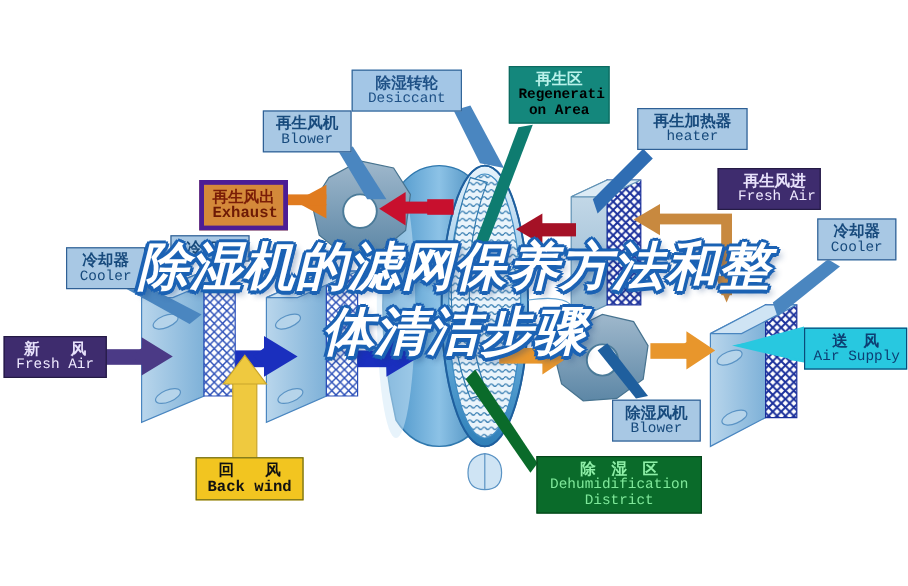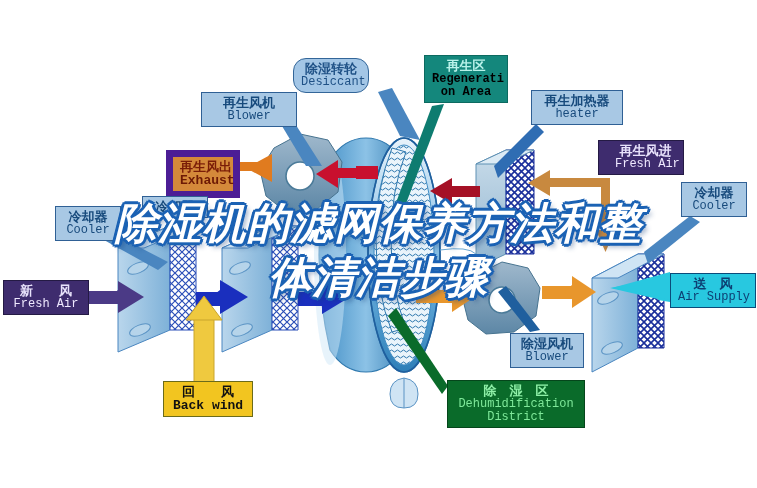--- a/index.html
+++ b/index.html
@@ -23,21 +23,21 @@
   .s-blue2{background:#a3c6e6;border:1px solid #336699;}
   .s-blue2 .cn{font-size:13px;color:#1f5186;}
   .s-blue2 .en{font-size:12px;color:#1f5186;}
 
   
   .s-teal{background:#14877c;border:1px solid #0c6a60;}
   .s-teal .cn{font-size:13px;color:#b9f2ea;}
   .s-teal .en{font-size:12px;color:#000000;font-weight:bold;}
 
   
-  .s-orange{background:#d4893a;border:7px solid #4c1d95;}
+  .s-orange{background:#d4893a;border:4px solid #4c1d95;}
   .s-orange .cn{font-size:13px;color:#7a1d07;}
   .s-orange .en{font-size:13px;color:#6d1a05;font-weight:700;}
 
   
   .s-purple{background:#3e2c6e;border:1px solid #241a44;}
   .s-purple .cn{font-size:13px;color:#e8e2fb;}
   .s-purple .en{font-size:12px;color:#efe9ff;}
 
   
   .s-cyan{background:#28c8e0;border:1px solid #0a4b7a;margin-top:11px;}
@@ -255,26 +255,26 @@
       <polygon points="690,216 700,222 648,264 644,252" fill="#4a86c0"></polygon>
 
       <polygon points="104,240 114,234 168,262 158,270" fill="#4a86c0"></polygon>
 
       <polygon points="530,332 540,330 506,286 498,292" fill="#1f5f9e"></polygon>
 
       <polygon points="448,386 442,394 388,316 396,308" fill="#0a6b2a"></polygon>
     </g>
   </svg>
 
-  <div class="lbl pad s-blue2" style="left:293px;top:58px;width:76px;border-radius:13px;">
+  <div class="lbl pad s-blue2" style="left:293px;top:58px;width:92px;">
     <span class="cn">除湿转轮</span>
     <span class="en">Desiccant</span>
   </div>
 
-  <div class="lbl pad s-blue" style="left:201px;top:92px;width:96px;">
+  <div class="lbl pad s-blue" style="left:219px;top:92px;width:74px;">
     <span class="cn">再生风机</span>
     <span class="en">Blower</span>
   </div>
 
   <div class="lbl pad s-teal" style="left:424px;top:55px;width:84px;">
     <span class="cn">再生区</span>
     <span class="en">Regenerati</span>
     <span class="en">on Area</span>
   </div>
 

